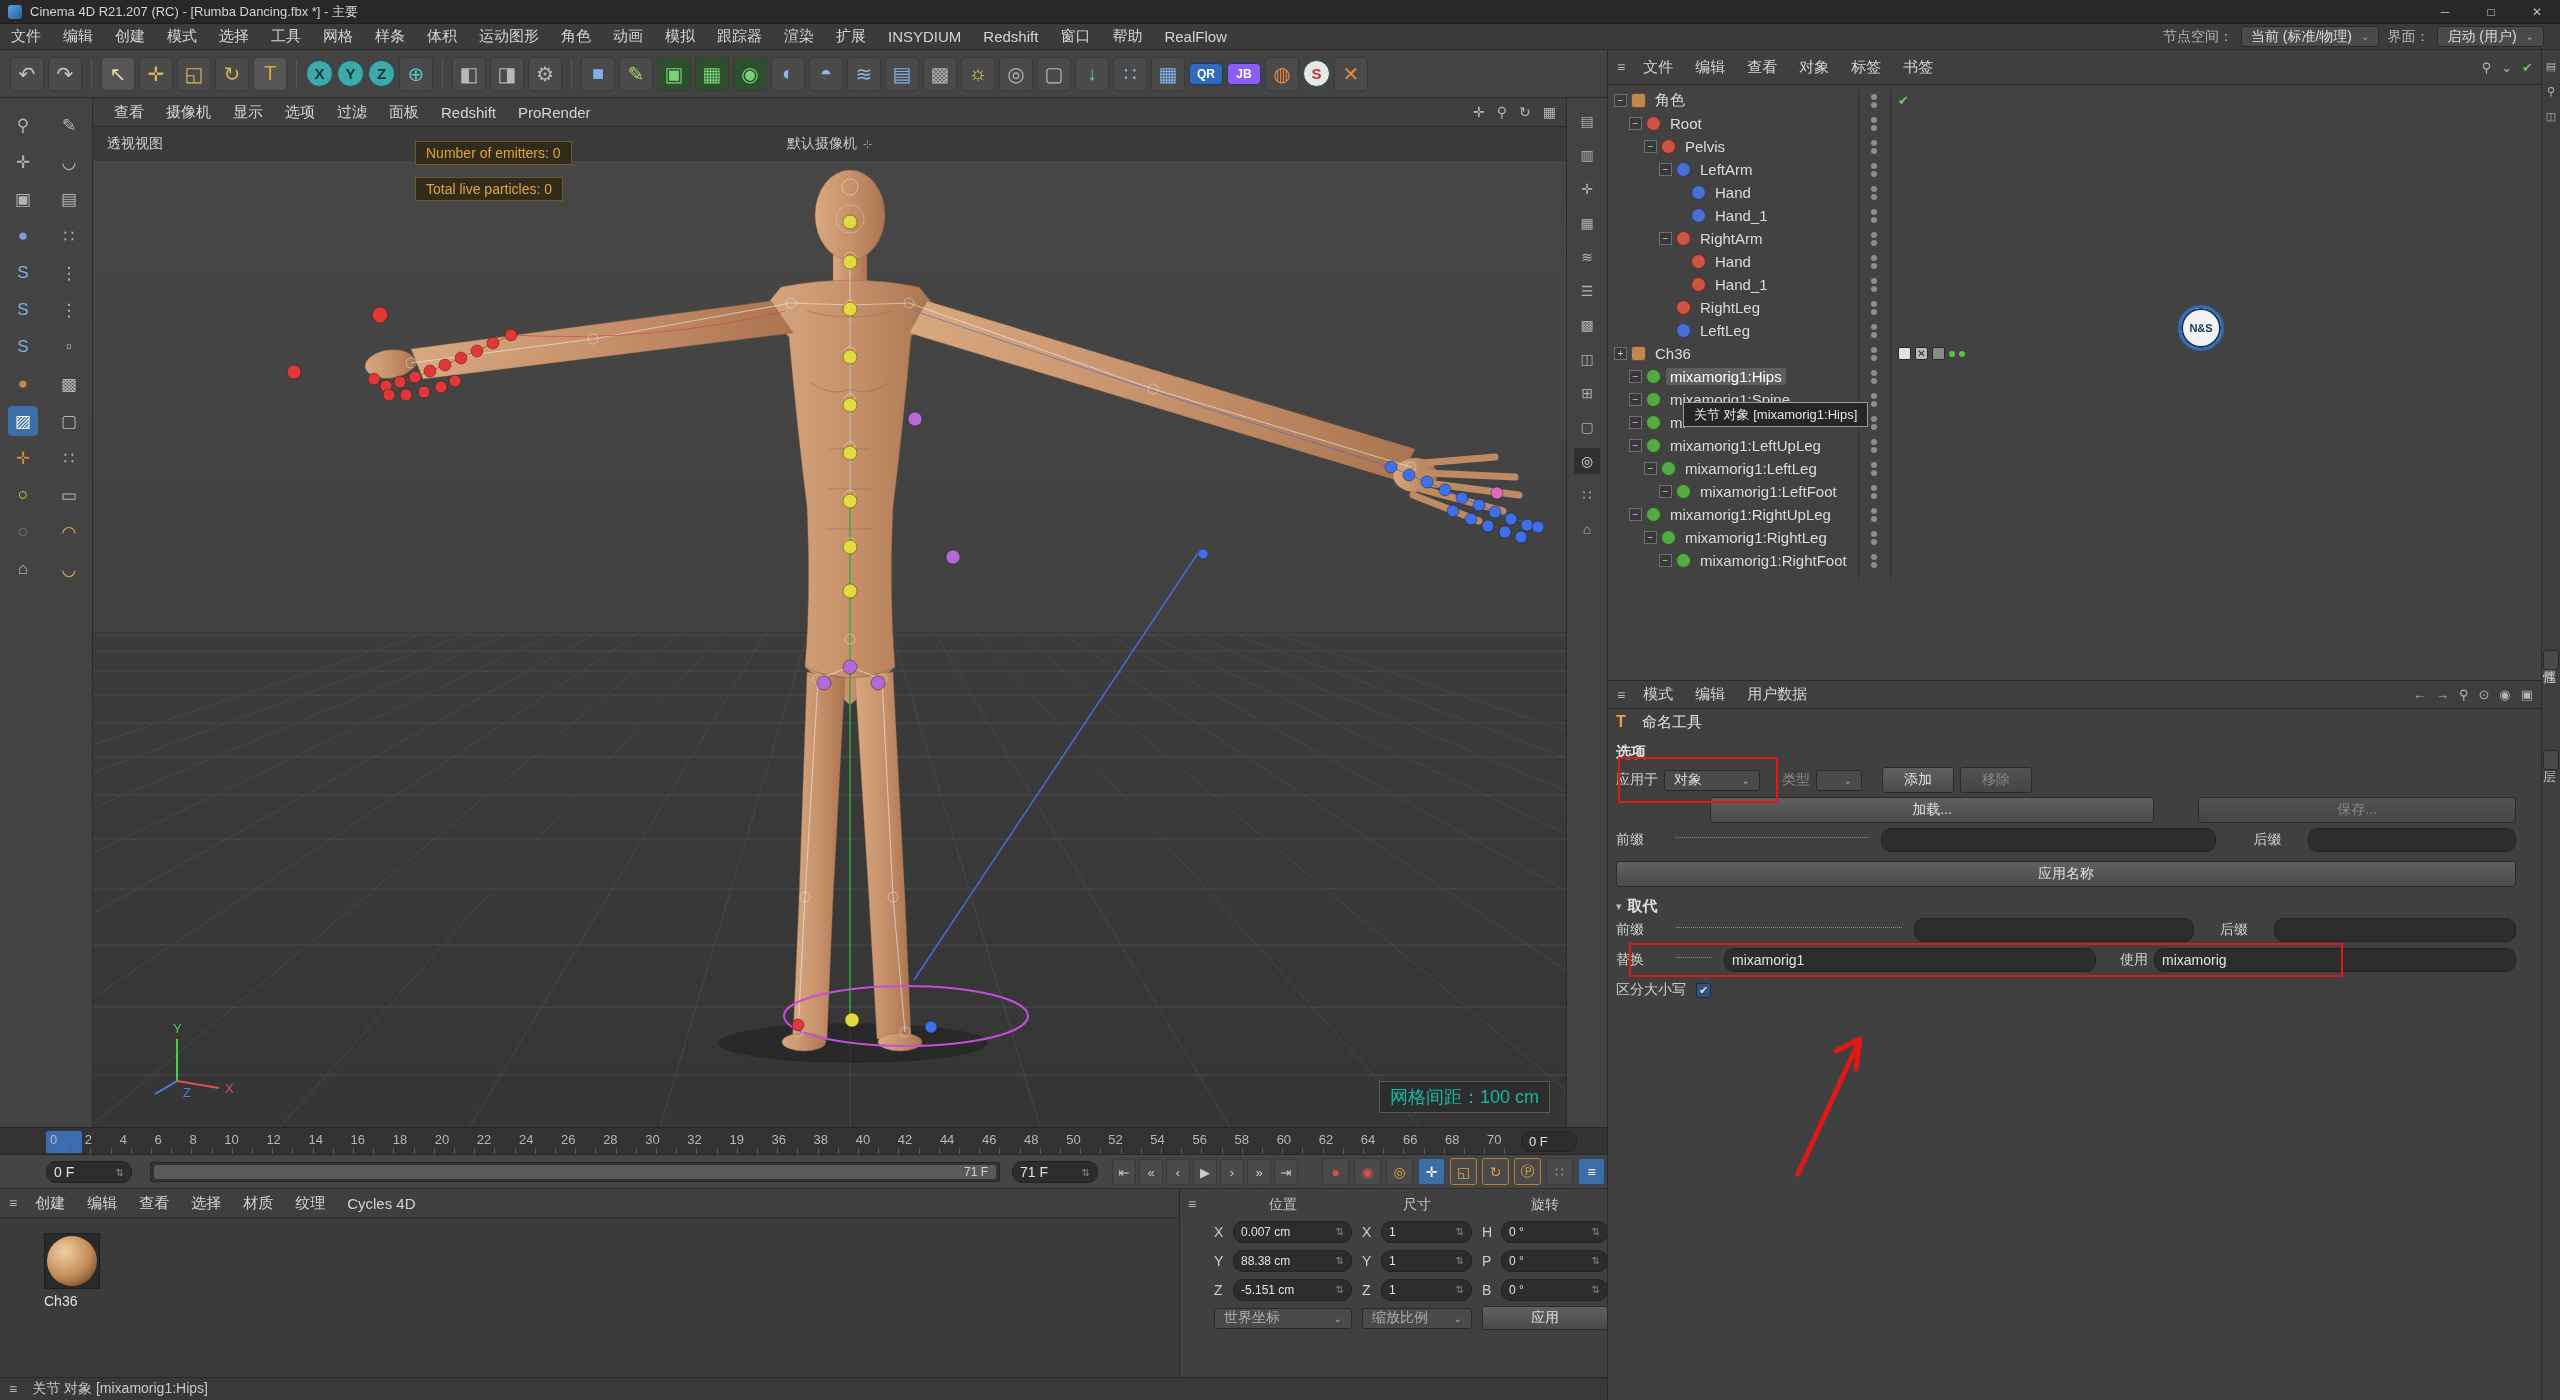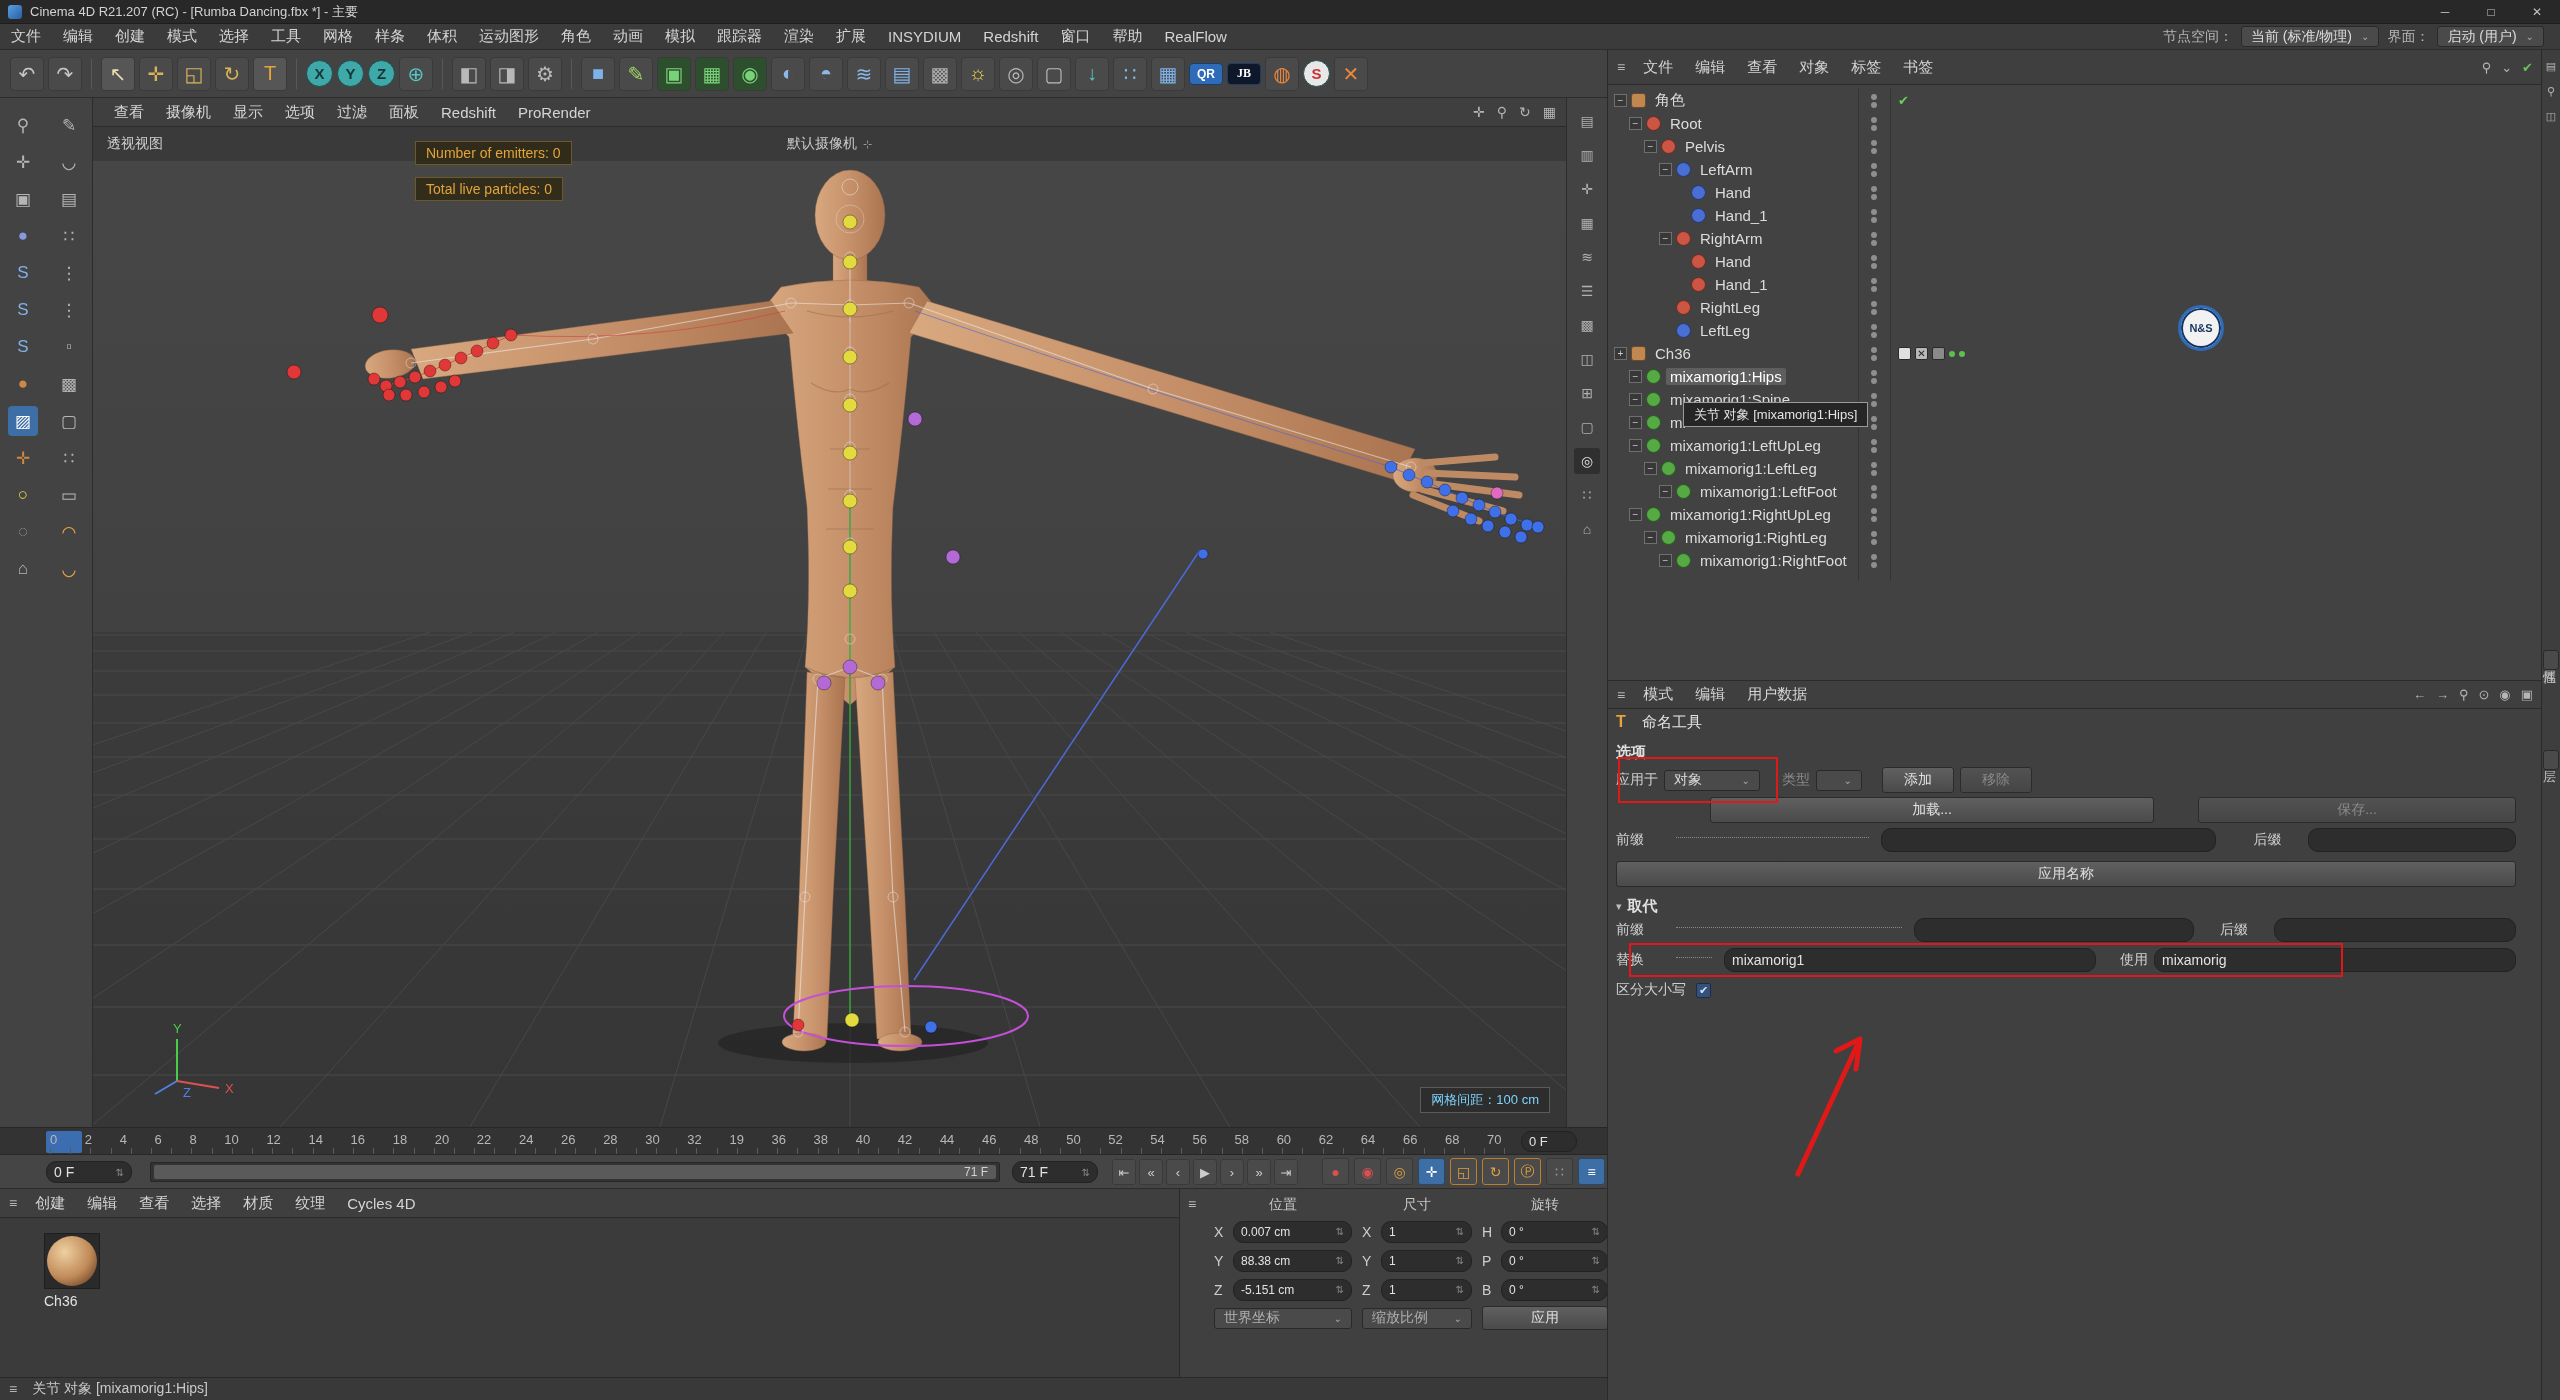--- a/index.html
+++ b/index.html
@@ -37,21 +37,21 @@
 #vp-menu{position:absolute;left:93px;top:98px;width:1473px;height:29px;background:#3f3f3f;border-bottom:1px solid #2b2b2b;display:flex;align-items:center;padding:0 10px}
 #vp-menu-items{display:flex;align-items:center}
 #vp-nav{margin-left:auto;display:flex;gap:12px}
 .nav-icon{font-size:14px;color:#b5b5b5}
 #viewport{position:absolute;left:93px;top:127px;width:1473px;height:1000px;background:#3c3c3c;overflow:hidden}
 #scene{position:absolute;left:0;top:0}
 .vp-label{font-size:14px;color:#cfcfcf}
 #cam-label{left:50%;top:8px;transform:translateX(-50%);color:#c8c8c8;font-size:14px;display:flex;gap:6px;align-items:center}
 .cam-ic{font-size:11px;color:#9a9a9a}
 .ovl{background:rgba(48,42,20,.88);border:1px solid #6b5a28;color:#e2a33b;font-size:14px;padding:3px 10px;white-space:nowrap}
-.grid-badge{background:#2d2d2d;border:1px solid #5a5a5a;padding:3px 10px;font-size:13px;color:#7dd3fc}
+.grid-badge{background:#2d2d2d;border:1px solid #5a5a5a;padding:3px 10px;font-size:18px;color:#14b8a6}
 
 #side-strip{position:absolute;left:1566px;top:98px;width:41px;height:1029px;background:#434343;border-left:1px solid #2c2c2c;display:flex;flex-direction:column;align-items:center;gap:8px;padding-top:10px}
 .strip-icon{width:26px;height:26px;border-radius:3px;display:flex;align-items:center;justify-content:center;font-size:14px;color:#b0b0b0}
 .strip-icon.active{background:#2f2f2f;color:#e0e0e0}
 
 #ruler{position:absolute;left:0;top:1127px;width:1607px;height:28px;background:#333;border-top:1px solid #272727;border-bottom:1px solid #272727}
 #playhead{left:46px;top:3px;width:36px;height:22px;background:#3c6db0;border-radius:2px}
 #ruler-ticks{left:50px;top:4px;width:1452px;display:flex;justify-content:space-between;z-index:2}
 .tick{font-size:13px;color:#b8b8b8}
 #ruler-base{left:50px;right:90px;bottom:0;height:6px;background:repeating-linear-gradient(90deg,#5a5a5a 0,#5a5a5a 1px,transparent 1px,transparent 20.2px)}
@@ -225,21 +225,21 @@
         <div class="tool-icon" style="color: rgb(143, 184, 232);">≋</div>
         <div class="tool-icon" style="color: rgb(127, 178, 232);">▤</div>
         <div class="tool-icon" style="color: rgb(176, 176, 176);">▩</div>
         <div class="tool-icon" style="color: rgb(232, 211, 75);">☼</div>
         <div class="tool-icon" style="color: rgb(184, 184, 184);">◎</div>
         <div class="tool-icon" style="color: rgb(184, 184, 184);">▢</div>
         <div class="tool-icon" style="color: rgb(86, 196, 196);">↓</div>
         <div class="tool-icon" style="color: rgb(127, 178, 232);">∷</div>
         <div class="tool-icon" style="color: rgb(127, 178, 232);">▦</div>
         <div class="tool-icon pill" style="background: rgb(46, 107, 184);">QR</div>
-        <div class="tool-icon pill" style="background: #0f172a; font-family: Liberation Serif, serif;">JB</div>
+        <div class="tool-icon pill" style="background: #8b5cf6;">JB</div>
         <div class="tool-icon" style="color: rgb(232, 135, 61);">◍</div>
         <div class="tool-icon circ" style="background: rgb(232, 232, 232); color: rgb(200, 50, 50);">S</div>
         <div class="tool-icon" style="color: rgb(232, 135, 61);">✕</div>
       </div>
     </div>
 
   <div id="left-strip">
       <div class="side-icon">⚲</div>
       <div class="side-icon">✎</div>
       <div class="side-icon">✛</div>

